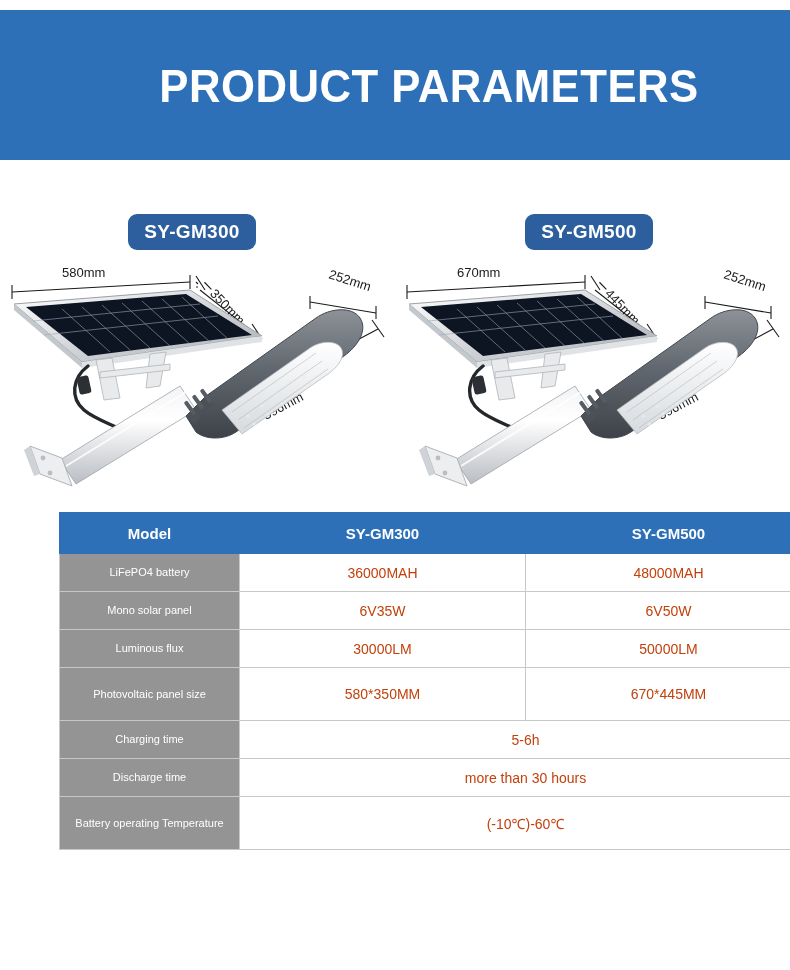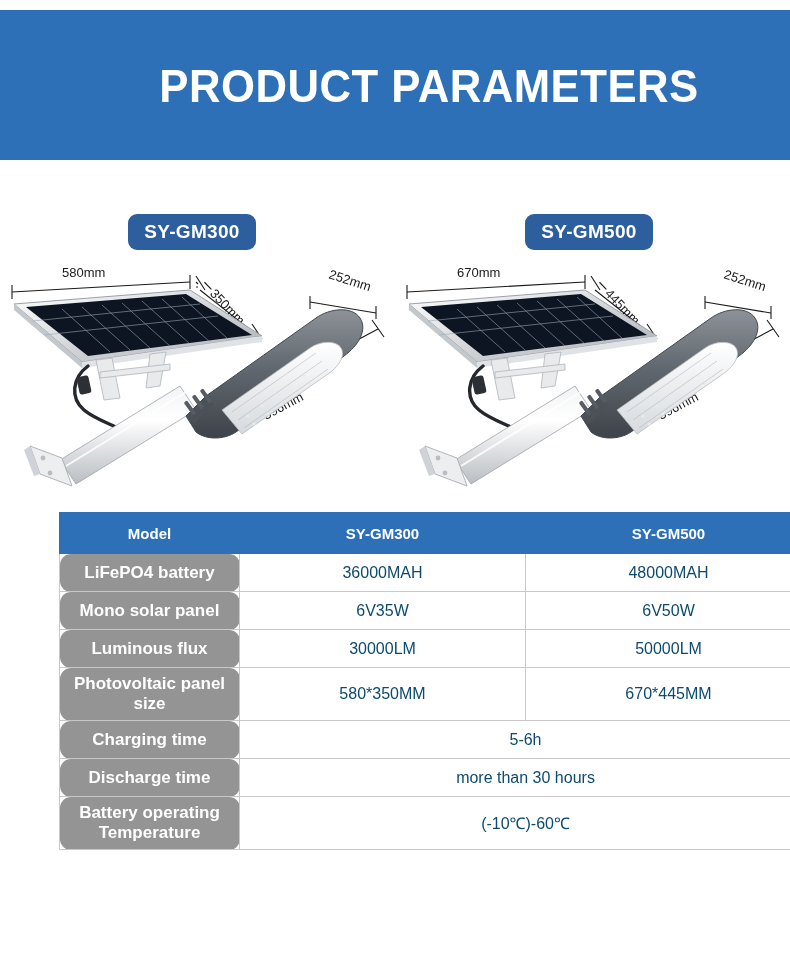--- a/index.html
+++ b/index.html
@@ -106,31 +106,30 @@
     background: #2d70b8;
     color: #ffffff;
     font-size: 15px;
     font-weight: bold;
     border-color: #2d70b8;
     height: 40px;
   }
   .lbl {
     background: #949494;
     color: #ffffff;
-    font-size: 17px;
-    font-weight: bold;
+    font-size: 11px;
+    font-weight: normal;
     border-color: #ffffff;
     line-height: 1.15;
     padding: 2px 4px;
-    border-radius: 11px;
   }
   .val {
     background: #ffffff;
-    color: #0c4a6e;
-    font-size: 16px;
+    color: #c2410c;
+    font-size: 14px;
     font-weight: normal;
   }
   .row-tall td, .row-tall th { height: 52px; }
 </style>
 </head>
 <body>
 
 <div class="banner">
   <div class="banner-title">PRODUCT PARAMETERS</div>
 </div>

